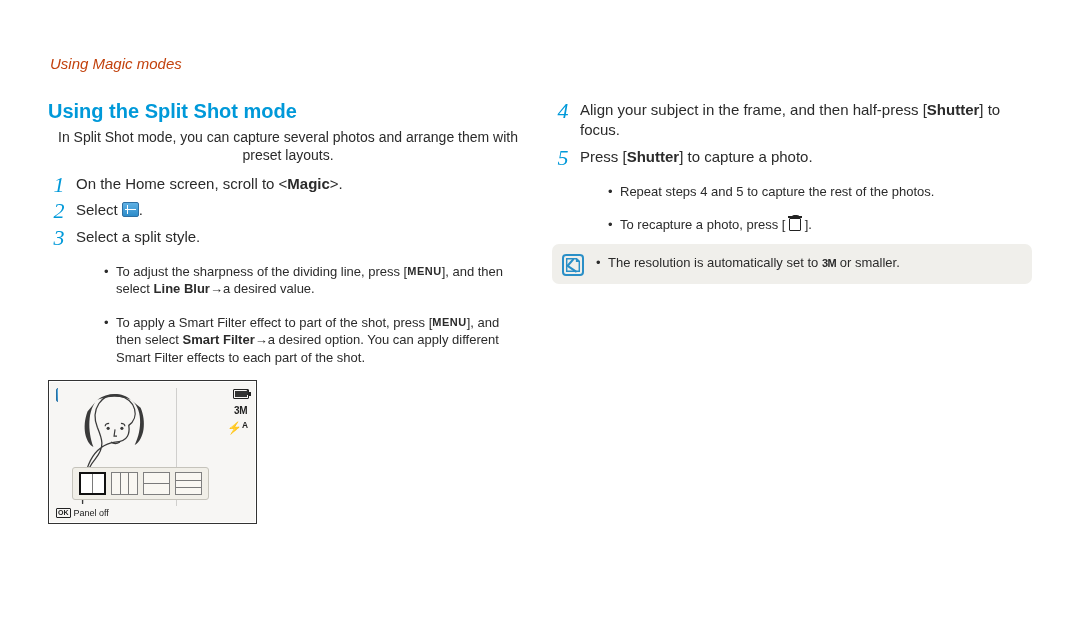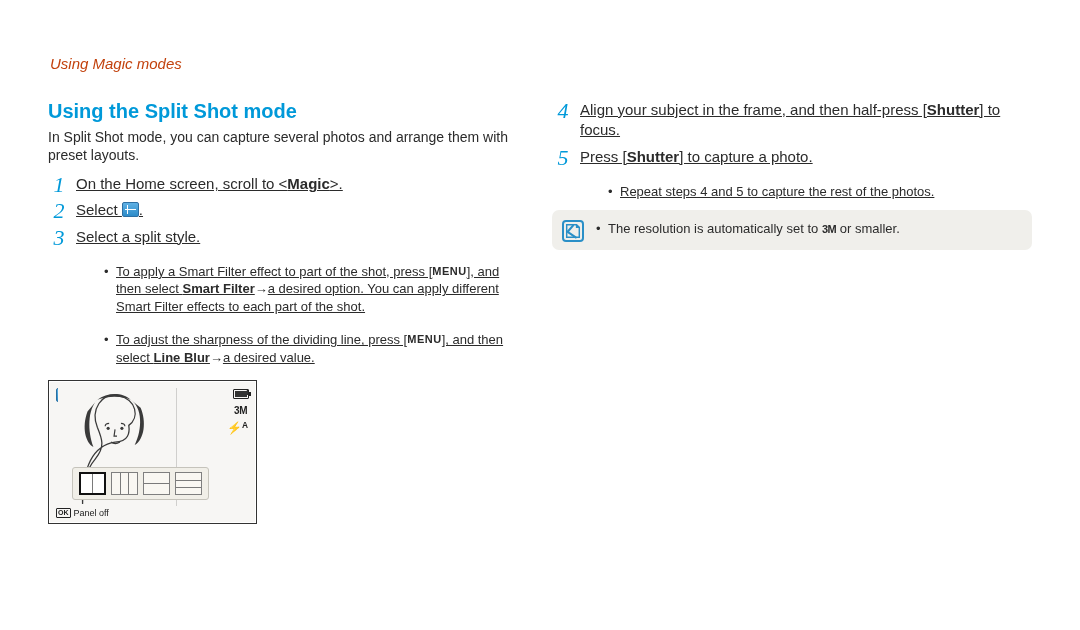--- a/index.html
+++ b/index.html
@@ -32,27 +32,27 @@
   h2.section-title {
     color: #0099d9;
     font-weight: 600;
     font-size: 20px;
     margin: 0 0 6px 0;
   }
   p.intro {
     margin: 0 0 10px 0;
     font-size: 14px;
     line-height: 1.25;
+    text-align: center;
   }
   ol.steps {
     list-style: none;
     margin: 0;
     padding: 0;
     counter-reset: step;
-    text-decoration: underline;
   }
   ol.steps > li.step {
     counter-increment: step;
     position: relative;
     padding-left: 28px;
     font-size: 15px;
     line-height: 1.35;
     margin-bottom: 6px;
   }
   ol.steps > li.step::before {
@@ -281,24 +281,24 @@
         <li class="step">
           <span>On the Home screen, scroll to &lt;</span><b>Magic</b><span>&gt;.</span>
         </li>
         <li class="step">
           <span>Select </span><span class="icon-split"></span><span>.</span>
         </li>
         <li class="step">
           <span>Select a split style.</span>
           <ul class="sub">
             <li>
-              <span>To apply a Smart Filter effect to part of the shot, press [</span><span class="menu-label">MENU</span><span>], and then select </span><b>Smart Filter</b><span class="arrow"> → </span><span>a desired option. You can apply different Smart Filter effects to each part of the shot.</span>
+              <span>To adjust the sharpness of the dividing line, press [</span><span class="menu-label">MENU</span><span>], and then select </span><b>Line Blur</b><span class="arrow"> → </span><span>a desired value.</span>
             </li>
             <li>
-              <span>To adjust the sharpness of the dividing line, press [</span><span class="menu-label">MENU</span><span>], and then select </span><b>Line Blur</b><span class="arrow"> → </span><span>a desired value.</span>
+              <span>To apply a Smart Filter effect to part of the shot, press [</span><span class="menu-label">MENU</span><span>], and then select </span><b>Smart Filter</b><span class="arrow"> → </span><span>a desired option. You can apply different Smart Filter effects to each part of the shot.</span>
             </li>
           </ul>
         </li>
       </ol>
 
       <div class="lcd-figure">
         <div class="lcd-inner">
           <span class="lcd-split-icon"></span>
           <span class="lcd-indicator">I</span>
           <span class="lcd-battery">
@@ -353,20 +353,23 @@
 
     <div class="col col-right">
       <ol class="steps">
         <li class="step">
           <span>Align your subject in the frame, and then half-press [</span><b>Shutter</b><span>] to focus.</span>
         </li>
         <li class="step">
           <span>Press [</span><b>Shutter</b><span>] to capture a photo.</span>
           <ul class="sub">
             <li>Repeat steps 4 and 5 to capture the rest of the photos.</li>
+            <li>
+              <span>To recapture a photo, press [ </span><span class="icon-trash"></span><span> ].</span>
+            </li>
           </ul>
         </li>
       </ol>
 
       <div class="notebox">
         <div class="note-icon">
           <svg viewBox="0 0 20 20">
               <path d="M3 3 L14 3 L17 6 L17 17 L3 17 Z M14 3 L14 6 L17 6" fill="none" stroke="#2a8fc7" stroke-width="1.6"></path>
               <path d="M13 17 L4 11 L10 4" fill="none" stroke="#2a8fc7" stroke-width="2.4" stroke-linecap="round"></path>
             </svg>

